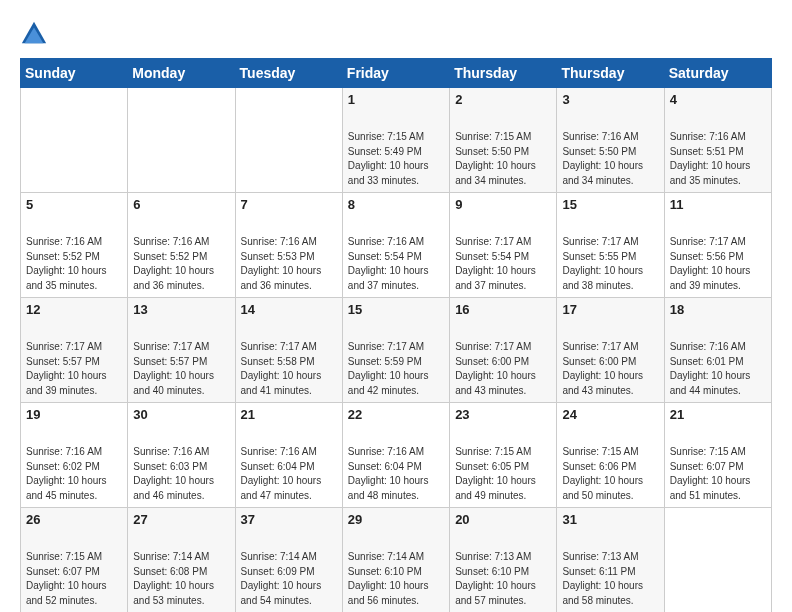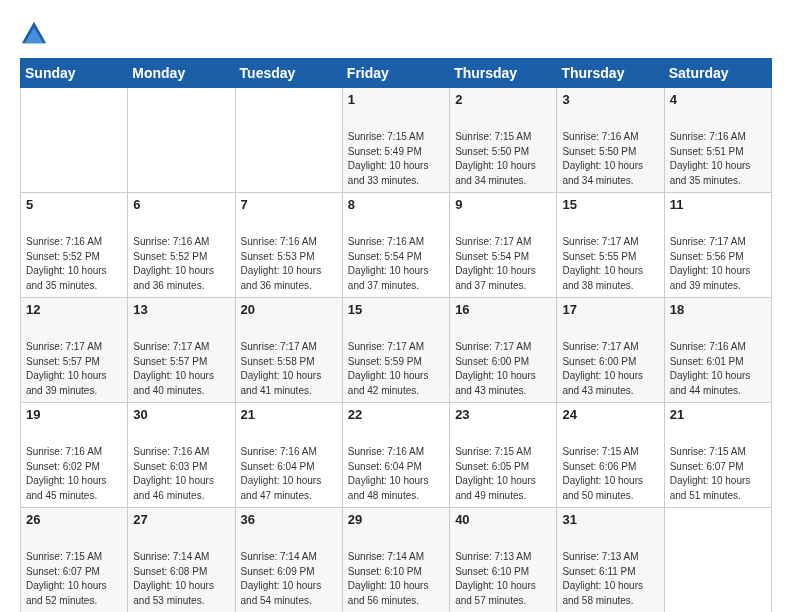--- a/index.html
+++ b/index.html
@@ -218,21 +218,21 @@
 and 39 minutes.</div>
         </td>
         <td>
           <div class="day-num">13</div>
           <div class="day-info" style="white-space: pre-line;">Sunrise: 7:17 AM
 Sunset: 5:57 PM
 Daylight: 10 hours
 and 40 minutes.</div>
         </td>
         <td>
-          <div class="day-num">20</div>
+          <div class="day-num">14</div>
           <div class="day-info" style="white-space: pre-line;">Sunrise: 7:17 AM
 Sunset: 5:58 PM
 Daylight: 10 hours
 and 41 minutes.</div>
         </td>
         <td>
           <div class="day-num">15</div>
           <div class="day-info" style="white-space: pre-line;">Sunrise: 7:17 AM
 Sunset: 5:59 PM
 Daylight: 10 hours
@@ -320,35 +320,35 @@
 and 52 minutes.</div>
         </td>
         <td>
           <div class="day-num">27</div>
           <div class="day-info" style="white-space: pre-line;">Sunrise: 7:14 AM
 Sunset: 6:08 PM
 Daylight: 10 hours
 and 53 minutes.</div>
         </td>
         <td>
-          <div class="day-num">36</div>
+          <div class="day-num">37</div>
           <div class="day-info" style="white-space: pre-line;">Sunrise: 7:14 AM
 Sunset: 6:09 PM
 Daylight: 10 hours
 and 54 minutes.</div>
         </td>
         <td>
           <div class="day-num">29</div>
           <div class="day-info" style="white-space: pre-line;">Sunrise: 7:14 AM
 Sunset: 6:10 PM
 Daylight: 10 hours
 and 56 minutes.</div>
         </td>
         <td>
-          <div class="day-num">40</div>
+          <div class="day-num">20</div>
           <div class="day-info" style="white-space: pre-line;">Sunrise: 7:13 AM
 Sunset: 6:10 PM
 Daylight: 10 hours
 and 57 minutes.</div>
         </td>
         <td>
           <div class="day-num">31</div>
           <div class="day-info" style="white-space: pre-line;">Sunrise: 7:13 AM
 Sunset: 6:11 PM
 Daylight: 10 hours

